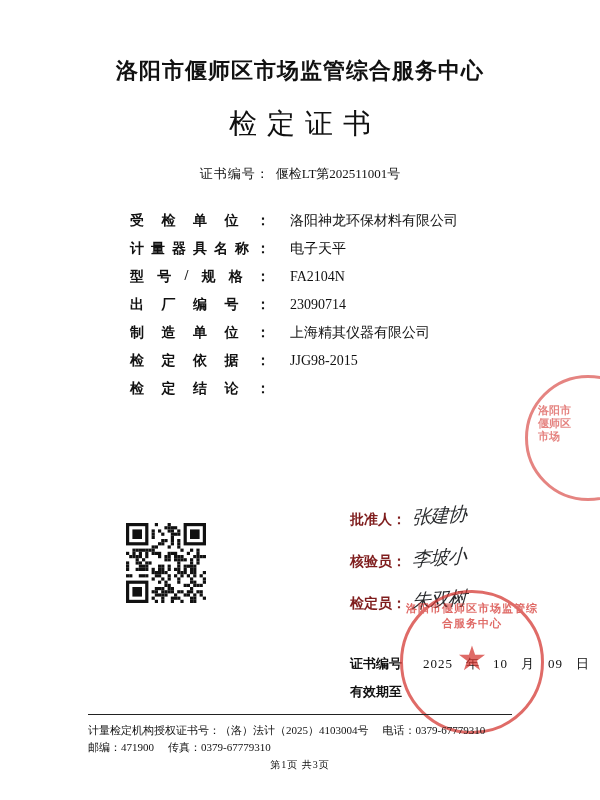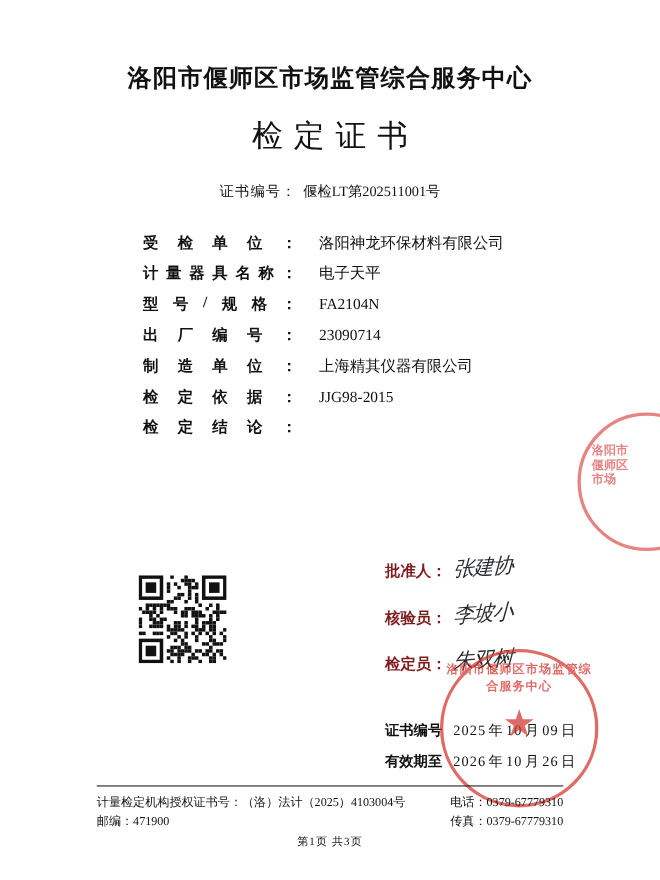--- a/index.html
+++ b/index.html
@@ -153,21 +153,21 @@
   }
   .date-label {
     font-weight: bold;
     color: #111;
   }
   .date-val {
     margin-left: 8px;
     color: #111;
     letter-spacing: 1px;
   }
-  .date-val .num { margin: 0 2px; font-family: Liberation Serif, serif; }
+  .date-val .num { margin: 0 13px; font-family: Liberation Serif, serif; }
 
   
   .seal-main {
     position: absolute;
     left: 400px;
     top: 590px;
     width: 138px;
     height: 138px;
     border: 3px solid #d4332e;
     border-radius: 50%;
@@ -240,23 +240,24 @@
   .footer {
     position: absolute;
     left: 88px;
     top: 722px;
     width: 424px;
     font-size: 11px;
     color: #111;
   }
   .footer-row {
     display: flex;
-    justify-content: space-between;
+    justify-content: flex-start;
     height: 17px;
     line-height: 17px;
+    gap: 14px;
   }
   .footer-left { white-space: nowrap; }
   .footer-right { white-space: nowrap; }
   .page-num {
     position: absolute;
     left: 0;
     top: 758px;
     width: 600px;
     text-align: center;
     font-size: 10px;
@@ -576,21 +577,20 @@
       </div>
     </div>
 
   <div class="dates" id="date-block">
       <div class="date-row">
         <span class="date-label">证书编号</span>
         <span class="date-val"><span class="num">2025</span><span>年</span><span class="num">10</span><span>月</span><span class="num">09</span><span>日</span></span>
       </div>
       <div class="date-row">
         <span class="date-label">有效期至</span>
-        <span class="date-val"><span class="num">2026</span><span>年</span><span class="num">10</span><span>月</span><span class="num">26</span><span>日</span></span>
       </div>
     </div>
 
   <div class="seal-edge">
     <div class="seal-edge-text">洛阳市偃师区市场</div>
   </div>
 
   <div class="seal-main">
     <div class="seal-arc">洛阳市偃师区市场监管综合服务中心</div>
     <div class="star">★</div>

